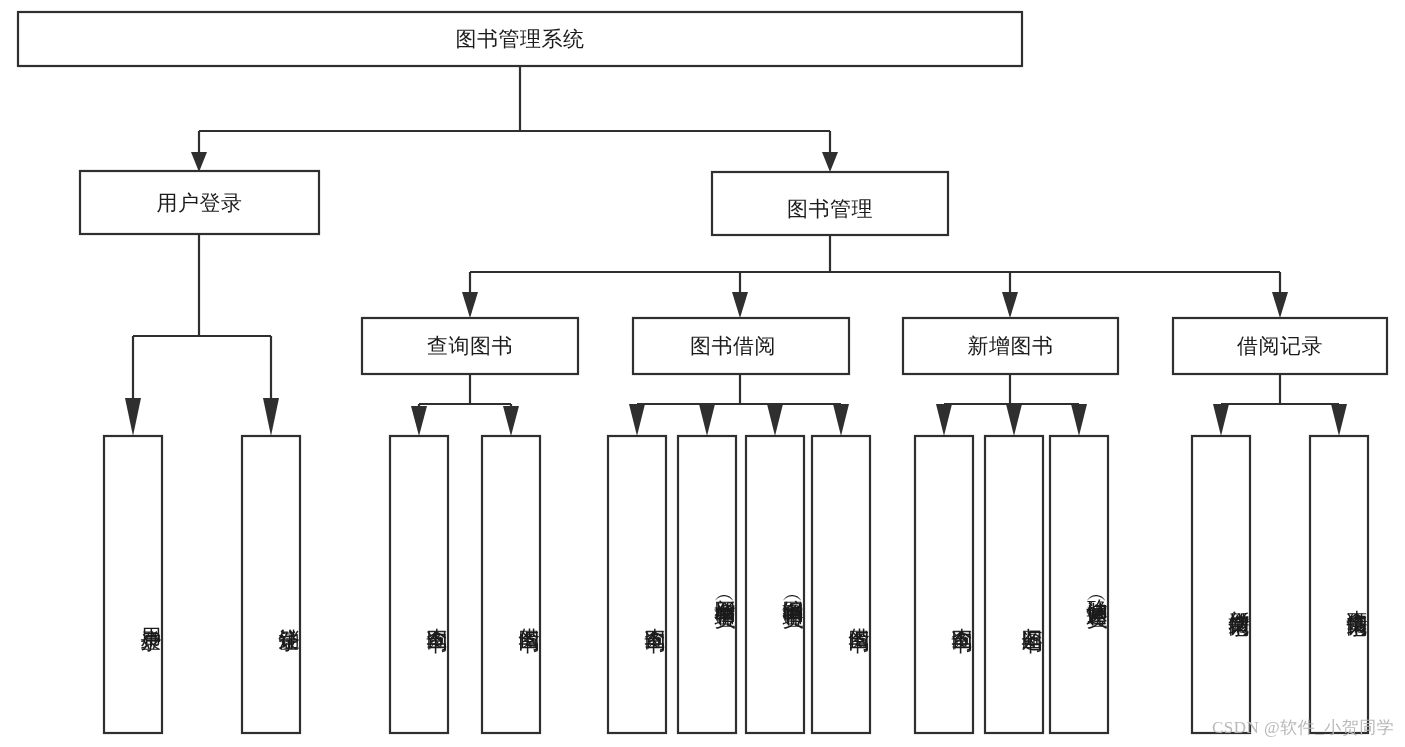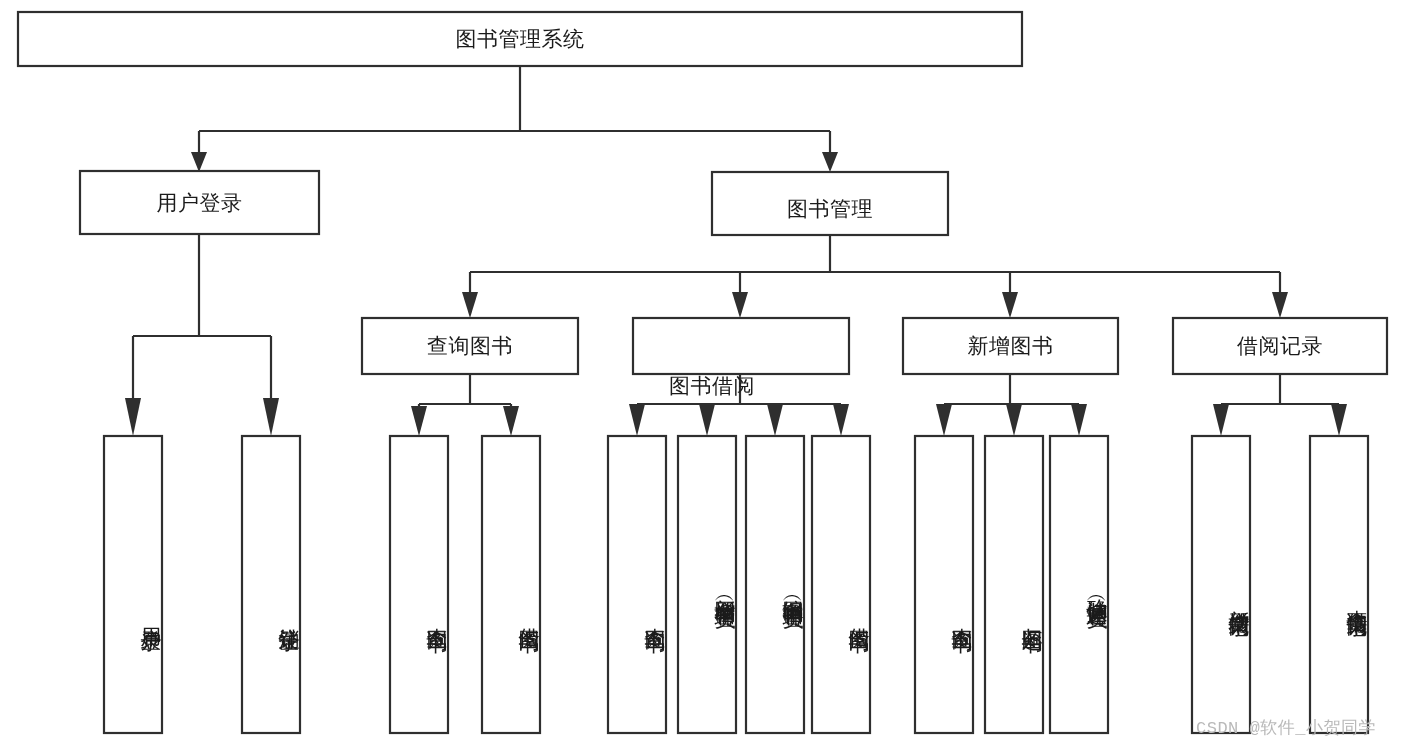--- a/index.html
+++ b/index.html
@@ -60,23 +60,24 @@
     font-size: 21px;
     letter-spacing: 1.5px;
     line-height: 1;
     align-items: flex-start;
     padding-top: 4px;
   }
   .watermark {
     position: absolute;
     font-size: 17px;
     color: #b9b9b9;
-    font-family: Liberation Mono, monospace;
+    font-family: Liberation Serif, serif;
     white-space: nowrap;
     letter-spacing: 0.5px;
+    margin-left: 16px;
   }
 </style>
 </head>
 <body>
 
 <div id="diagram-root">
 
   <svg id="tree-svg" viewBox="0 0 1405 747">
 
     <g>
@@ -164,21 +165,21 @@
       <rect class="node-box" x="1310" y="436" width="58" height="297"></rect>
     </g>
   </svg>
 
   <div class="node-label horizontal" style="left:18px; top:12px; width:1004px; height:54px;">图书管理系统</div>
 
   <div class="node-label horizontal" style="left:80px; top:171px; width:239px; height:63px;">用户登录</div>
   <div class="node-label horizontal" style="left:712px; top:172px; width:236px; height:74px;">图书管理</div>
 
   <div class="node-label horizontal" style="left:362px; top:318px; width:216px; height:56px;">查询图书</div>
-  <div class="node-label horizontal" style="left:604px; top:318px; width:216px; height:56px;margin-top:40px;">图书借阅</div>
+  <div class="node-label horizontal" style="left:625px; top:318px; width:216px; height:56px;">图书借阅</div>
   <div class="node-label horizontal" style="left:903px; top:318px; width:215px; height:56px;">新增图书</div>
   <div class="node-label horizontal" style="left:1173px; top:318px; width:214px; height:56px;">借阅记录</div>
 
   <div class="node-label vertical" style="left:104px; top:490px; width:58px; height:243px;">用户登录</div>
   <div class="node-label vertical" style="left:242px; top:490px; width:58px; height:243px;">注销登录</div>
 
   <div class="node-label vertical" style="left:390px; top:490px; width:58px; height:243px;">查询图书</div>
   <div class="node-label vertical" style="left:482px; top:490px; width:58px; height:243px;">借阅图书</div>
 
   <div class="node-label vertical" style="left:608px; top:490px; width:58px; height:243px;">查询图书</div>

